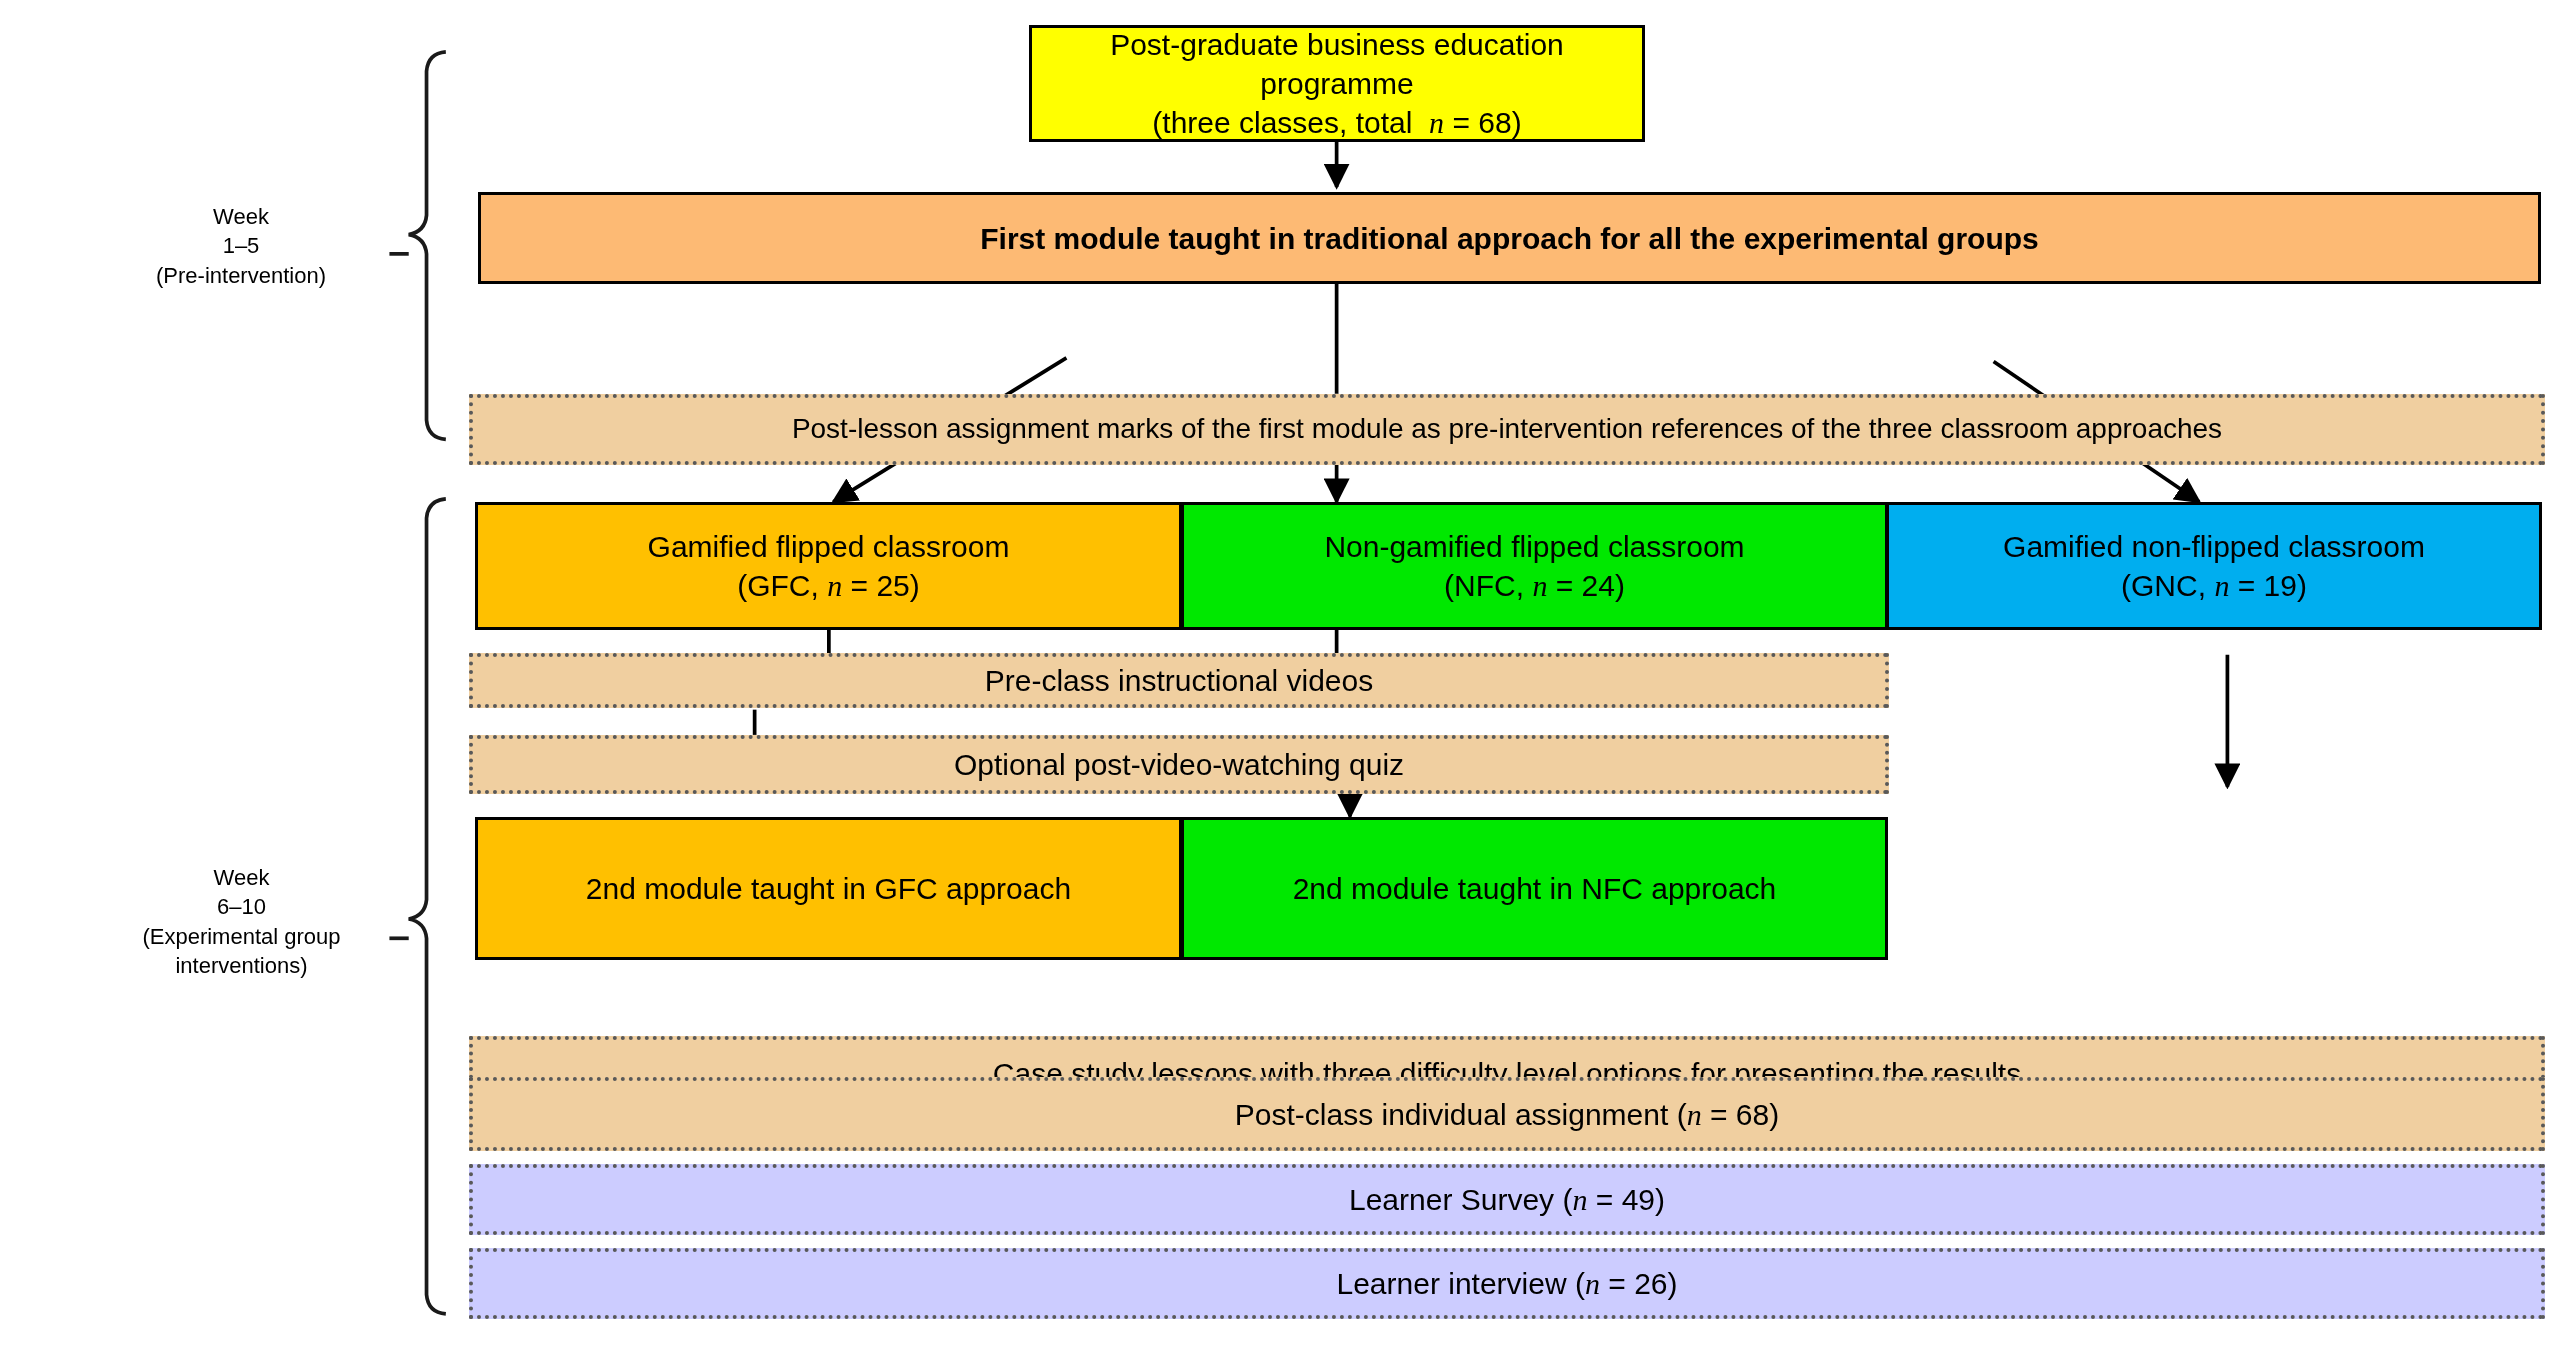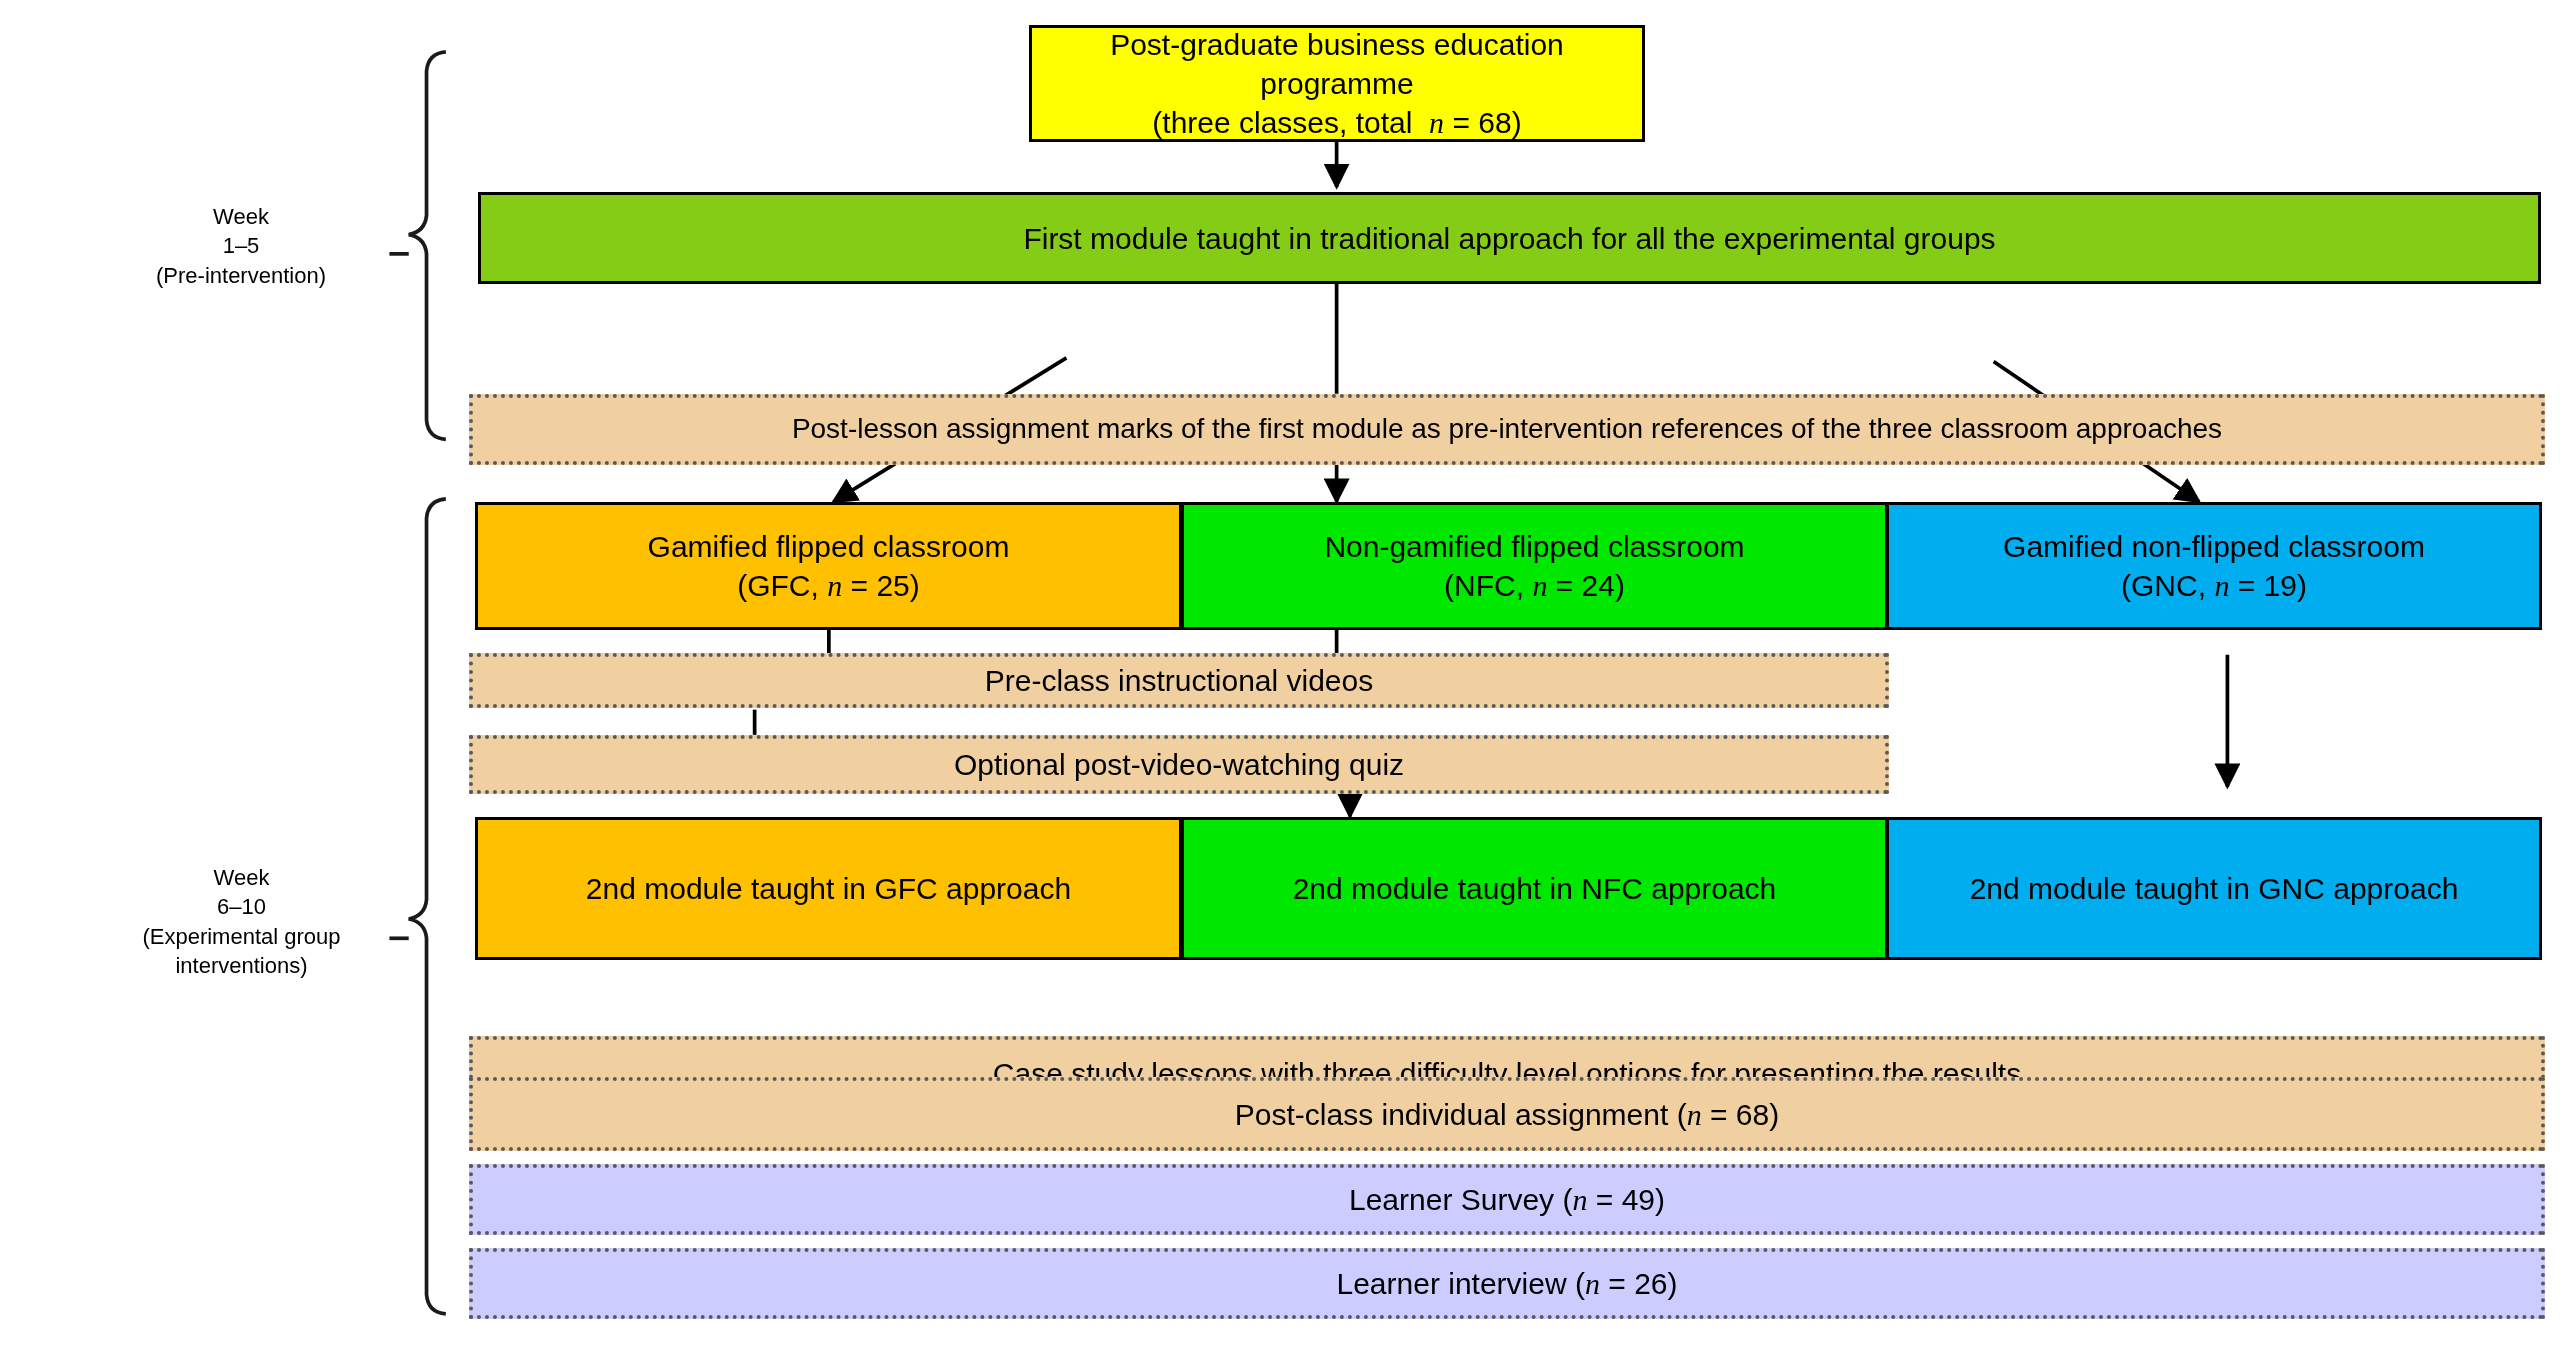--- a/index.html
+++ b/index.html
@@ -21,21 +21,21 @@
     text-align: center;
     color: #000000;
     font-size: 30px;
     line-height: 1.30;
     padding: 3px 5px;
   }
   .solid { border: 3.7px solid #000000; }
   .dotted { border: 4.5px dotted #595959; }
 
   .c-yellow   { background: #FFFF00; }
-  .c-grey     { background: #84cc16; }
+  .c-grey     { background: #fdba74; font-weight: bold; }
   .c-tan      { background: #F0CFA0; }
   .c-orange   { background: #FFC000; }
   .c-green    { background: #00E800; }
   .c-blue     { background: #00AEEF; }
   .c-lavender { background: #CCCCFF; }
 
   .line2 { display: block; }
   em.n { font-style: italic; font-family: "Liberation Serif", serif; }
 
   
@@ -154,23 +154,20 @@
   </div>
 
   <div class="box solid c-orange" style="left:475px; top:817px; width:707px; height:143px;">
     <span>2nd module taught in GFC approach</span>
   </div>
 
   <div class="box solid c-green" style="left:1181px; top:817px; width:707px; height:143px;">
     <span>2nd module taught in NFC approach</span>
   </div>
 
-  <div class="box solid c-blue" style="left:1886px; top:817px; width:656px; height:143px;">
-    <span>2nd module taught in GNC approach</span>
-  </div>
 
   <div class="box dotted c-tan" style="left:469px; top:989px; width:2076px; height:74px;margin-top:47px;">
     <span>Case study lessons with three difficulty level options for presenting the results</span>
   </div>
 
   <div class="box dotted c-tan" style="left:469px; top:1077px; width:2076px; height:74px;">
     <span>
       Post-class individual assignment (<em class="n">n</em> = 68)
     </span>
   </div>

